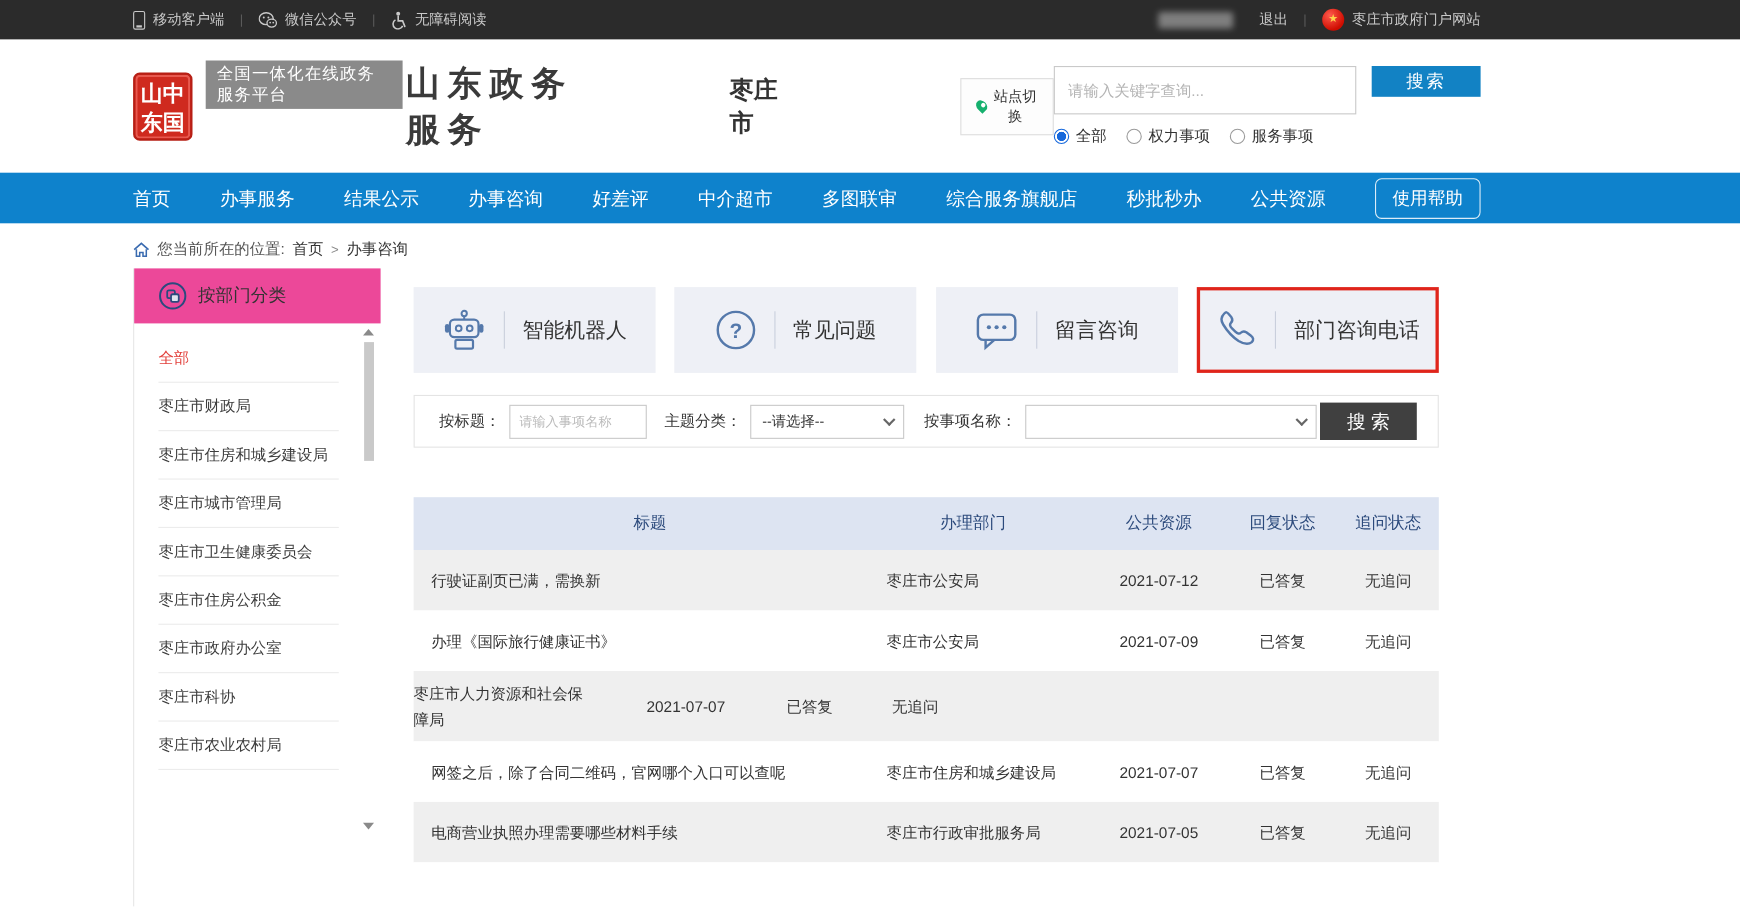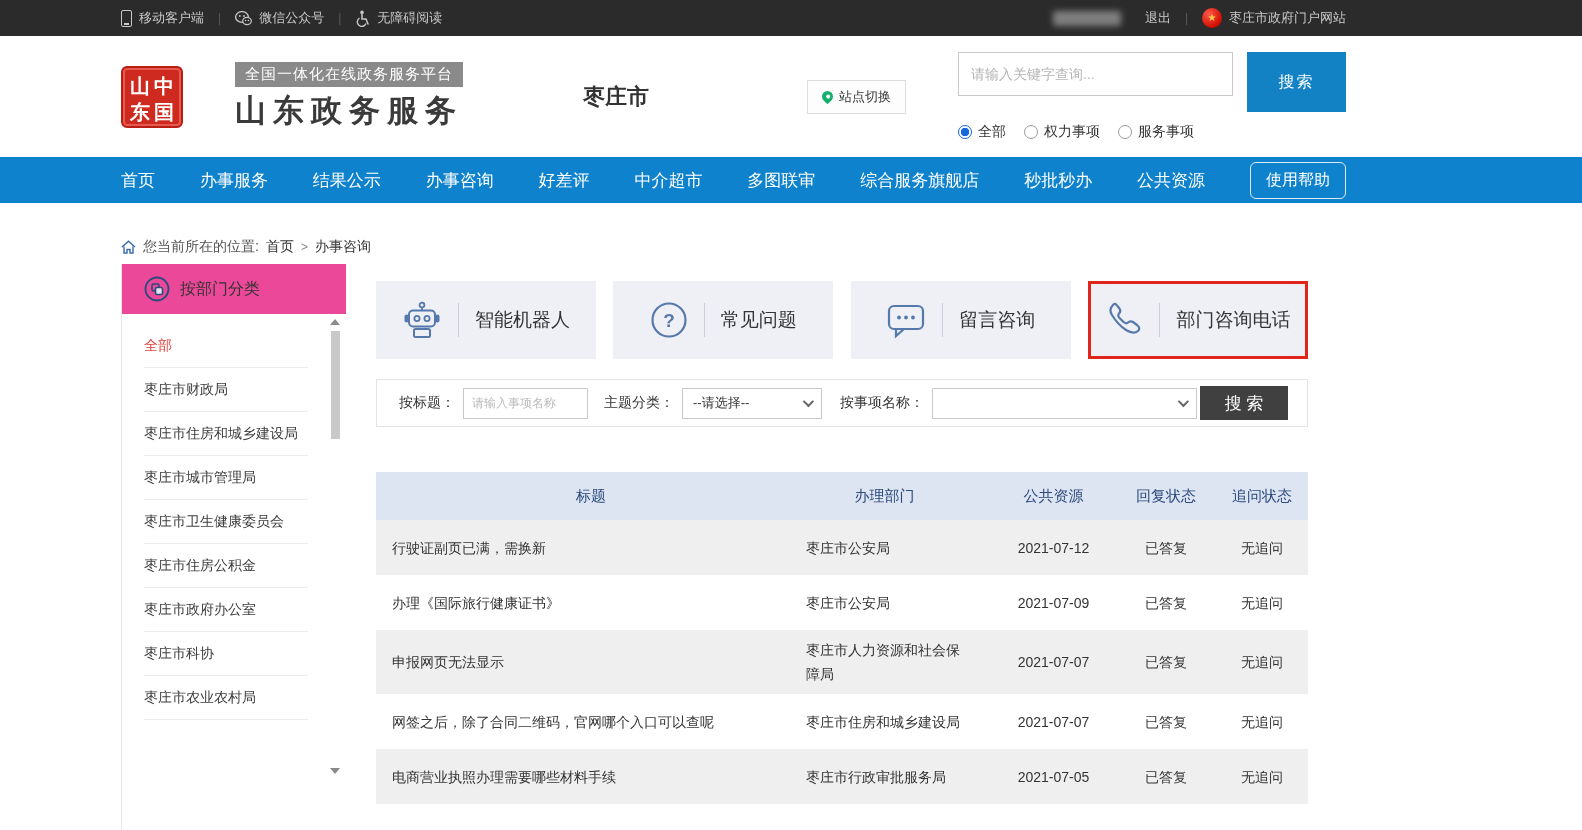--- a/index.html
+++ b/index.html
@@ -17,45 +17,45 @@
   .phone-icon:after { content:""; position:absolute; left:2px; right:2px; bottom:1px; height:1.5px; background:#c9c9c9; }
   .blur-name { width:68px; height:15px; background:#8d8d8d; border-radius:2px; filter:blur(3px); opacity:.85; margin-right:10px; }
   .emblem { width:20px; height:20px; border-radius:50%; background:radial-gradient(circle at 35% 30%, #ff5a4d, #cf0d00 70%); display:flex; align-items:center; justify-content:center; color:#ffd24a; font-size:10px; line-height:1; }
 
   
   .header { height:121px; background:#fff; }
   .header .container { height:121px; display:flex; align-items:center; }
   .logo-group { display:flex; align-items:center; gap:12px; }
   .seal { width:62px; height:62px; background:#cf2a1f; border-radius:6px; padding:5px; display:grid; grid-template-columns:1fr 1fr; grid-template-rows:1fr 1fr; border:2px solid #b71f15; box-shadow:inset 0 0 0 2px #e8594f; }
   .seal span { color:#fff; font-weight:bold; font-size:20px; line-height:26px; text-align:center; }
-  .logo-text { display:flex; flex-direction:column; gap:3px;margin-left:40px; }
+  .logo-text { display:flex; flex-direction:row; gap:3px; }
   .platform-badge { background:#8a8a8a; color:#fff; font-size:15px; padding:3px 10px; align-self:flex-start; letter-spacing:1px; }
   .site-title { font-size:31px; font-weight:bold; color:#3a3a3a; letter-spacing:7px; }
   .city-name { font-size:22px; font-weight:bold; color:#333; margin-left:120px; }
   .site-switch { margin-left:158px; display:flex; align-items:center; gap:6px; border:1px solid #ddd; background:#fdfdfd; padding:7px 14px; font-size:13px; color:#333; cursor:pointer; }
   .pin-icon { width:11px; height:11px; background:#16b06e; border-radius:50% 50% 50% 0; transform:rotate(-45deg); position:relative; }
   .pin-icon:after { content:""; position:absolute; left:3.5px; top:3.5px; width:4px; height:4px; border-radius:50%; background:#fff; }
   .search-zone { margin-left:auto; display:flex; flex-direction:column; }
   .search-row { display:flex; }
   .header-search-input { width:275px; height:44px; border:1px solid #c9c9c9; padding:0 12px; font-size:14px; color:#333; outline:none; }
   .header-search-input::placeholder { color:#b5b5b5; }
-  .header-search-btn { width:99px; height:60px; margin-left:14px; background:#1282c4; color:#fff; border:none; font-size:16px; letter-spacing:2px; cursor:pointer; }
+  .header-search-btn { width:99px; height:28px; margin-left:14px; background:#1282c4; color:#fff; border:none; font-size:16px; letter-spacing:2px; cursor:pointer; }
   .radio-row { display:flex; align-items:center; gap:18px; margin-top:11px; }
   .radio-item { display:flex; align-items:center; gap:6px; font-size:14px; color:#333; cursor:pointer; }
   .radio-dot { width:14px; height:14px; border-radius:50%; border:1.5px solid #9a9a9a; background:#fff; }
   .radio-item.checked .radio-dot { border-color:#1668dc; background:radial-gradient(circle, #1668dc 0 4px, #fff 4.5px); }
 
   
   .nav { height:46px; background:#0e82cc; }
   .nav .container { height:46px; display:flex; align-items:center; justify-content:space-between; }
   .nav-item { color:#fff; font-size:17px; cursor:pointer; white-space:nowrap; }
   .nav-help { color:#fff; font-size:16px; border:1px solid rgba(255,255,255,.85); border-radius:6px; padding:7px 15px; cursor:pointer; }
 
   
-  .breadcrumb { padding:15px 0 8px 0;margin-top:20px; }
+  .breadcrumb { padding:15px 0 8px 0; }
   .breadcrumb .container { display:flex; align-items:center; gap:7px; font-size:14px; color:#555; }
   .crumb-link { color:#333; cursor:pointer; }
   .crumb-sep { color:#888; font-size:12px; }
 
   
   .content .container { display:flex; align-items:flex-start; }
 
   
   .sidebar { width:225px; min-height:580px; border-left:1px solid #e7e7e7; }
   .sidebar-header { height:50px; background:#ec4899; display:flex; align-items:center; gap:10px; padding-left:22px; }
@@ -350,21 +350,20 @@
           <div class="t-cell c5">无追问</div>
         </div>
         <div class="t-row">
           <div class="t-cell c1 link">办理《国际旅行健康证书》</div>
           <div class="t-cell c2">枣庄市公安局</div>
           <div class="t-cell c3">2021-07-09</div>
           <div class="t-cell c4">已答复</div>
           <div class="t-cell c5">无追问</div>
         </div>
         <div class="t-row">
-          <div class="t-cell c1 link">申报网页无法显示</div>
           <div class="t-cell c2">枣庄市人力资源和社会保障局</div>
           <div class="t-cell c3">2021-07-07</div>
           <div class="t-cell c4">已答复</div>
           <div class="t-cell c5">无追问</div>
         </div>
         <div class="t-row">
           <div class="t-cell c1 link">网签之后，除了合同二维码，官网哪个入口可以查呢</div>
           <div class="t-cell c2">枣庄市住房和城乡建设局</div>
           <div class="t-cell c3">2021-07-07</div>
           <div class="t-cell c4">已答复</div>

